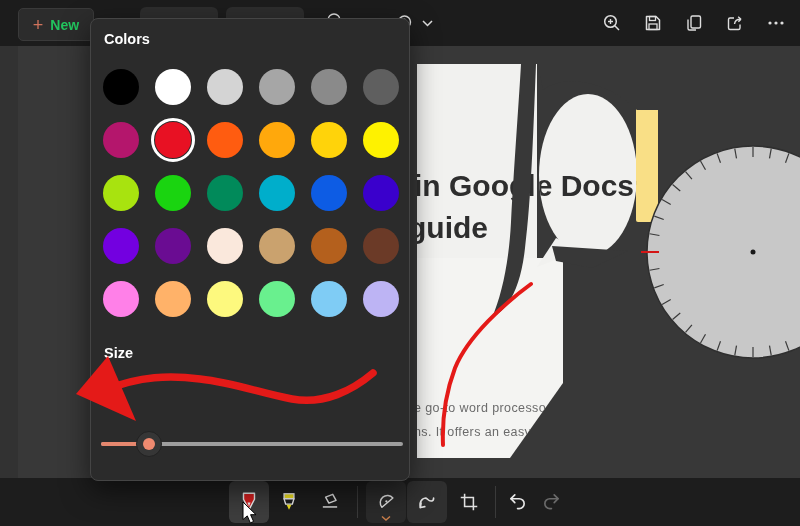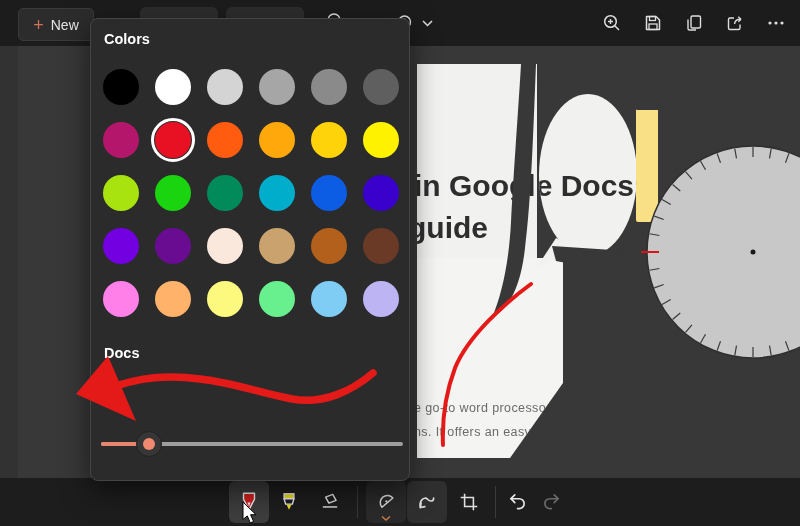--- a/index.html
+++ b/index.html
@@ -6,21 +6,21 @@
   html,body { background:#111; }
   body { font-family:"Liberation Sans","DejaVu Sans",sans-serif; }
   #app { position:relative; width:800px; height:526px; overflow:hidden; background:#383838; }
 
   
   .topbar { position:absolute; left:0; top:0; width:800px; height:46px; background:#1c1c1c; z-index:5; }
   .new-btn { position:absolute; left:18px; top:8px; width:76px; height:33px; background:#2c2c2c;
              border:1px solid #3a3a3a; border-radius:5px; display:flex; align-items:center;
              justify-content:center; gap:7px; cursor:default; }
   .new-btn .plus { color:#d0735c; font-size:18px; font-weight:400; line-height:1; }
-  .new-btn .lbl  { color:#e5e5e5; font-size:14px; }
+  .new-btn .lbl  { color:#22c55e; font-size:14px;font-weight:bold; }
   .tb-group { position:absolute; top:7px; height:36px; background:#2d2d2d; border-radius:6px; }
   .tb-icon { position:absolute; color:#dedede; }
   .right-actions { position:absolute; right:8px; top:0; height:46px; display:flex; align-items:center; gap:9px; }
   .act-btn { width:32px; height:32px; display:flex; align-items:center; justify-content:center;
              border-radius:5px; color:#dedede; }
 
   
   .canvas { position:absolute; left:0; top:46px; width:800px; height:480px; background:#383838; z-index:1; }
   .canvas .edge { position:absolute; left:0; top:0; width:18px; height:480px; background:#323232; }
   .canvas svg { position:absolute; left:0; top:0; }
@@ -236,21 +236,21 @@
         <div class="swatch" style="background: rgb(202, 162, 110);"></div>
         <div class="swatch" style="background: rgb(180, 96, 29);"></div>
         <div class="swatch" style="background: rgb(107, 58, 39);"></div>
         <div class="swatch" style="background: rgb(255, 128, 232);"></div>
         <div class="swatch" style="background: rgb(255, 178, 105);"></div>
         <div class="swatch" style="background: rgb(253, 249, 126);"></div>
         <div class="swatch" style="background: rgb(105, 240, 142);"></div>
         <div class="swatch" style="background: rgb(127, 204, 245);"></div>
         <div class="swatch" style="background: rgb(189, 180, 244);"></div>
       </div>
-    <div class="size-label">Docs</div>
+    <div class="size-label">Size</div>
     <div class="slider">
       <div class="track" id="slider-track" style="background: rgb(158, 158, 158);"></div>
       <div class="fill" id="slider-fill" style="background: rgb(229, 135, 110); width: 16%;"></div>
       <div class="thumb" id="slider-thumb" style="left: calc(16% - 13px);">
         <div class="dot" id="slider-dot" style="background: rgb(239, 138, 112);"></div>
       </div>
     </div>
   </div>
 
   <div class="btoolbar">

